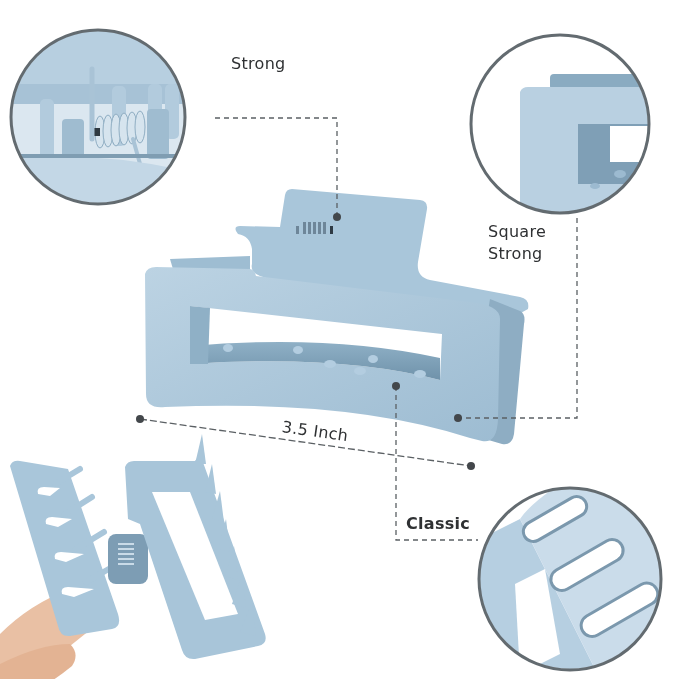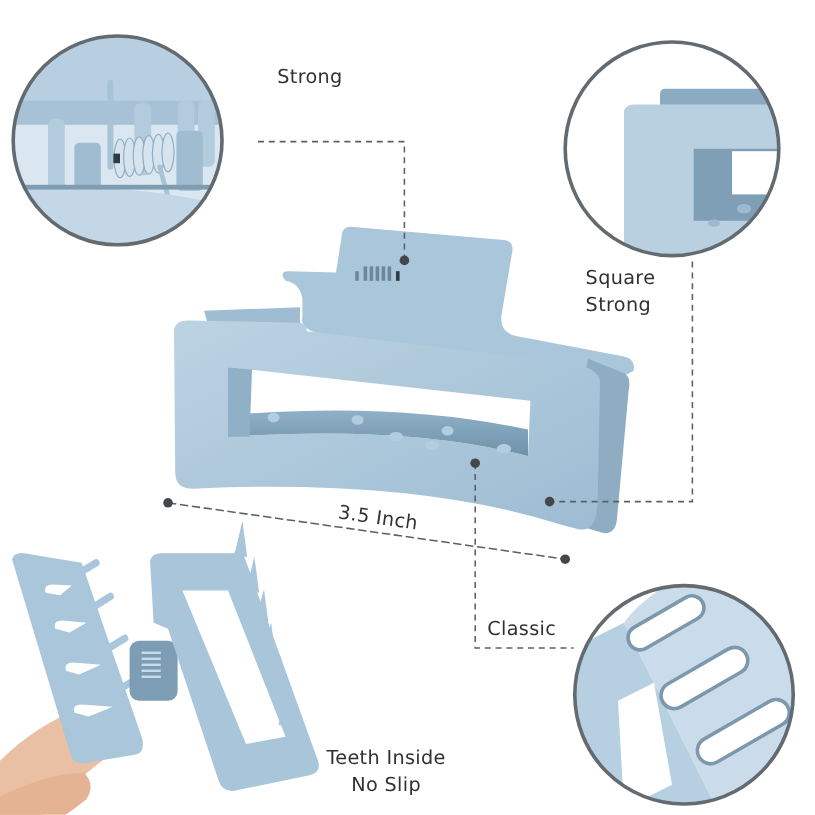--- a/index.html
+++ b/index.html
@@ -198,21 +198,17 @@
 
   <div class="label" style="left:488px; top:207px;">
     <span>Square</span>
     <span>Strong</span>
   </div>
 
   <div class="label" style="left:282px; top:402px; transform:rotate(8deg); transform-origin:left center;">
     <span>3.5 Inch</span>
   </div>
 
-  <div class="label" style="left:406px; top:499px;">
+  <div class="label" style="left:406px; top:499px;font-weight:bold;">
     <span>Classic</span>
   </div>
 
-  <div class="label center" style="left:272px; top:607px;">
-    <span>Teeth Inside</span>
-    <span>No Slip</span>
-  </div>
 </div>
 
 </body></html>

